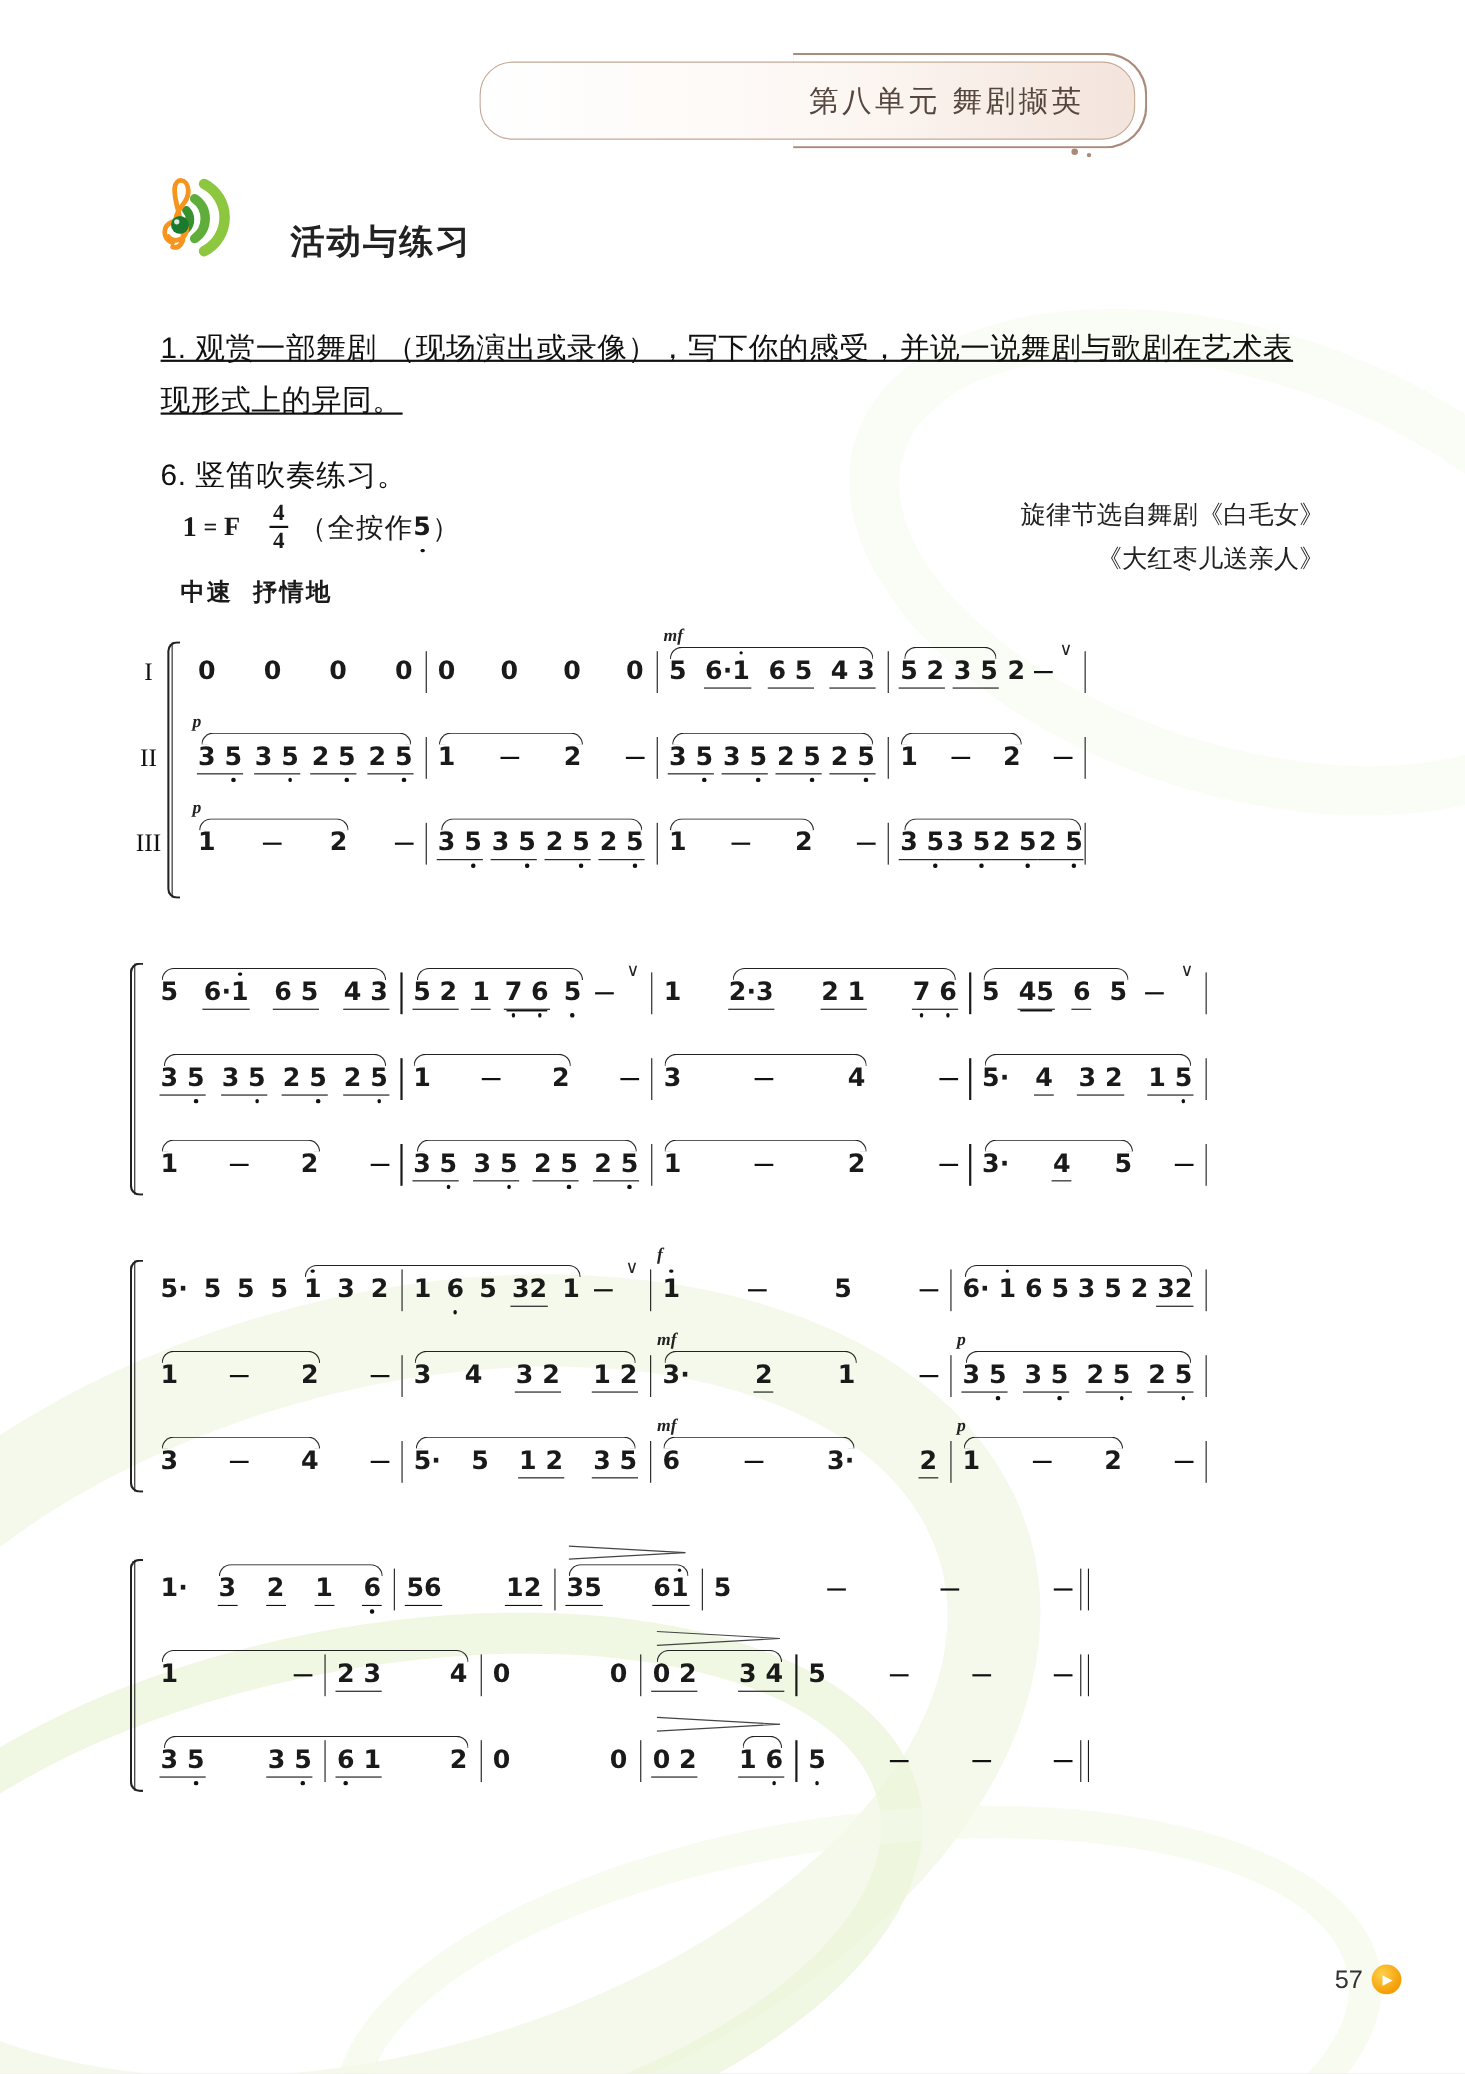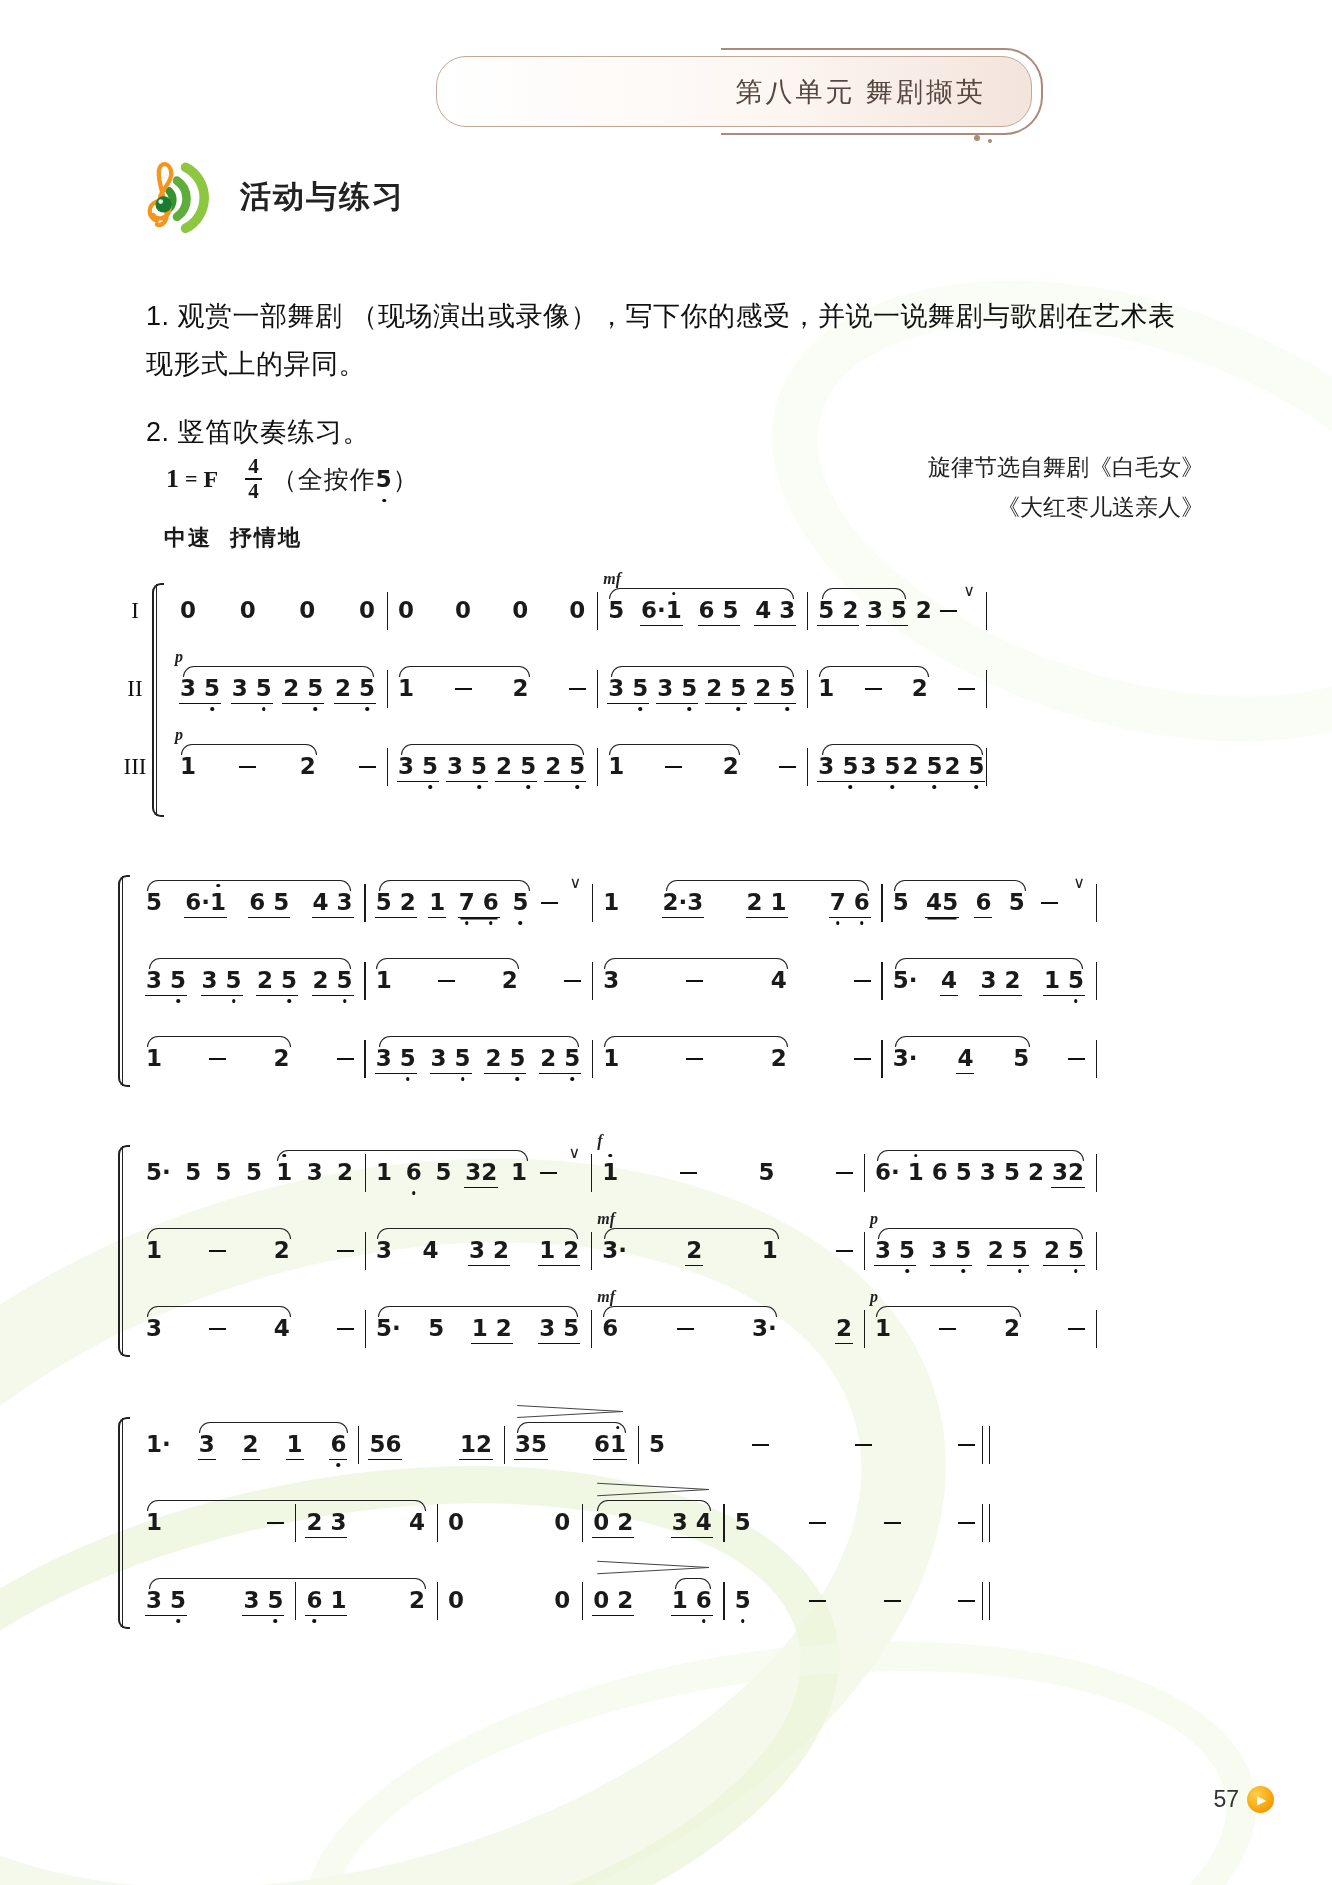--- a/index.html
+++ b/index.html
@@ -16,25 +16,25 @@
   .unit-badge .pill{position:absolute;inset:0;border-radius:30px;border:1.5px solid #c4a897;
      background:linear-gradient(90deg,#ffffff 0%,#fdf7f3 55%,#f3e4dc 100%);}
   .unit-badge .pill2{position:absolute;top:-8px;bottom:-8px;right:-11px;width:320px;
      border:2.5px solid #ab8a79;border-left:none;border-radius:0 38px 38px 0;}
   .unit-badge .bdot{position:absolute;width:6px;height:6px;border-radius:50%;background:#ab8a79;}
   .unit-badge .bdot.d1{right:52px;bottom:-14px;}
   .unit-badge .bdot.d2{right:40px;bottom:-16px;width:4px;height:4px;}
   .unit-label{position:absolute;right:46px;top:50%;transform:translateY(-50%);
      font-size:27px;letter-spacing:3px;color:#55473f;font-weight:500;white-space:nowrap;}
   
-  .section-head{position:absolute;top:150px;left:128px;display:flex;align-items:flex-start;z-index:2;}
+  .section-head{position:absolute;top:150px;left:128px;display:flex;align-items:flex-end;z-index:2;gap:24px;}
   .section-title{font-size:31px;font-weight:bold;color:#222;letter-spacing:2px;margin-left:16px;margin-top:26px;}
   
   .para{position:absolute;left:146px;width:1056px;font-size:27px;line-height:48px;color:#111;z-index:2;letter-spacing:.5px;}
-  .para1{top:292px;}
+  .para1{top:292px;text-decoration:underline;}
   .para2{top:408px;}
   
   .score-meta{position:absolute;top:455px;left:166px;display:flex;align-items:center;z-index:2;
      font-family:"Liberation Serif","DejaVu Serif",serif;}
   .tonic{font-size:26px;font-weight:bold;}
   .eq{font-size:22px;margin:0 6px;font-weight:bold;}
   .keyname{font-size:24px;font-weight:bold;letter-spacing:1px;}
   .frac{display:inline-flex;flex-direction:column;align-items:center;margin:0 10px 0 26px;line-height:1;}
   .frac span{font-size:21px;font-weight:bold;padding:1px 3px;}
   .frac .num{border-bottom:2px solid #111;}
@@ -110,21 +110,21 @@
           <path d="M30 74 C20 70 20 58 30 54 C40 50 46 58 42 66 C39 72 30 74 26 68 M34 62 C28 42 46 38 45 24 C44 12 33 12 32 22 C31 34 38 48 40 66 C41 74 36 80 30 78" stroke="#f7941d" stroke-width="4.5"></path>
         </g>
         <circle cx="37" cy="57" r="8.5" fill="#1c7a2e"></circle>
         <circle cx="34" cy="54" r="2.5" fill="#ffffff" opacity="0.85"></circle>
       </svg>
     </span>
     <span class="section-title">活动与练习</span>
   </div>
 
   <div class="para para1">1. 观赏一部舞剧 （现场演出或录像），写下你的感受，并说一说舞剧与歌剧在艺术表现形式上的异同。</div>
-  <div class="para para2">2. 竖笛吹奏练习。</div>
+  <div class="para para2">6. 竖笛吹奏练习。</div>
 
   <div class="score-meta">
     <span class="tonic">1</span>
     <span class="eq">=</span>
     <span class="keyname">F</span>
     <span class="frac">
       <span class="num">4</span>
       <span class="den">4</span>
     </span>
     <span class="fingering">

